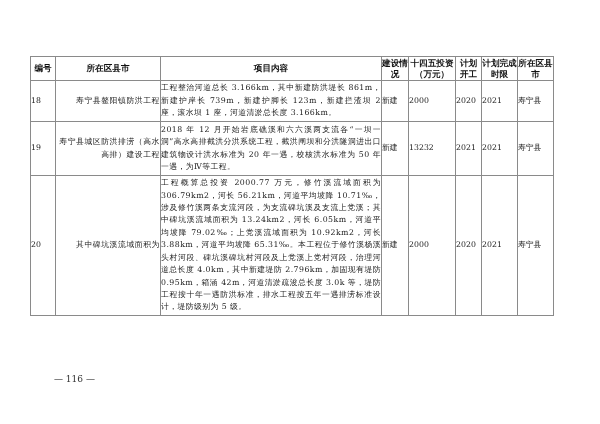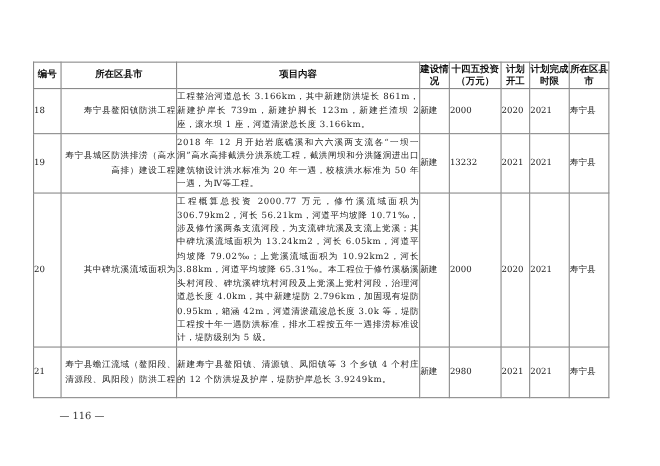--- a/index.html
+++ b/index.html
@@ -66,26 +66,16 @@
     <tr style="height:140px">
       <td class="c">20</td>
       <td class="name">其中碑坑溪流域面积为</td>
       <td class="content">工程概算总投资 2000.77 万元，修竹溪流域面积为 306.79km2，河长 56.21km，河道平均坡降 10.71‰，涉及修竹溪两条支流河段，为支流碑坑溪及支流上党溪；其中碑坑溪流域面积为 13.24km2，河长 6.05km，河道平均坡降 79.02‰；上党溪流域面积为 10.92km2，河长 3.88km，河道平均坡降 65.31‰。本工程位于修竹溪杨溪头村河段、碑坑溪碑坑村河段及上党溪上党村河段，治理河道总长度 4.0km，其中新建堤防 2.796km，加固现有堤防 0.95km，箱涵 42m，河道清淤疏浚总长度 3.0k 等，堤防工程按十年一遇防洪标准，排水工程按五年一遇排涝标准设计，堤防级别为 5 级。</td>
       <td class="c">新建</td>
       <td class="c">2000</td>
       <td class="c">2020</td>
       <td class="c">2021</td>
       <td class="c">寿宁县</td>
     </tr>
-    <tr style="height:46px">
-      <td class="c">21</td>
-      <td class="name">寿宁县蟾江流域（鳌阳段、清源段、凤阳段）防洪工程</td>
-      <td class="content">新建寿宁县鳌阳镇、清源镇、凤阳镇等 3 个乡镇 4 个村庄的 12 个防洪堤及护岸，堤防护岸总长 3.9249km。</td>
-      <td class="c">新建</td>
-      <td class="c">2980</td>
-      <td class="c">2021</td>
-      <td class="c">2021</td>
-      <td class="c">寿宁县</td>
-    </tr>
   </tbody>
 </table>
 
 <div class="page-num">— 116 —</div>
 
 </body></html>

